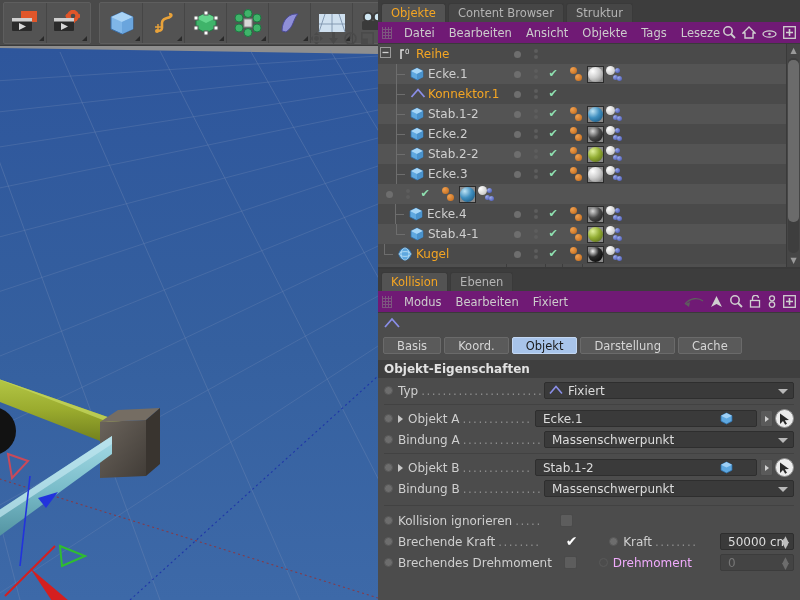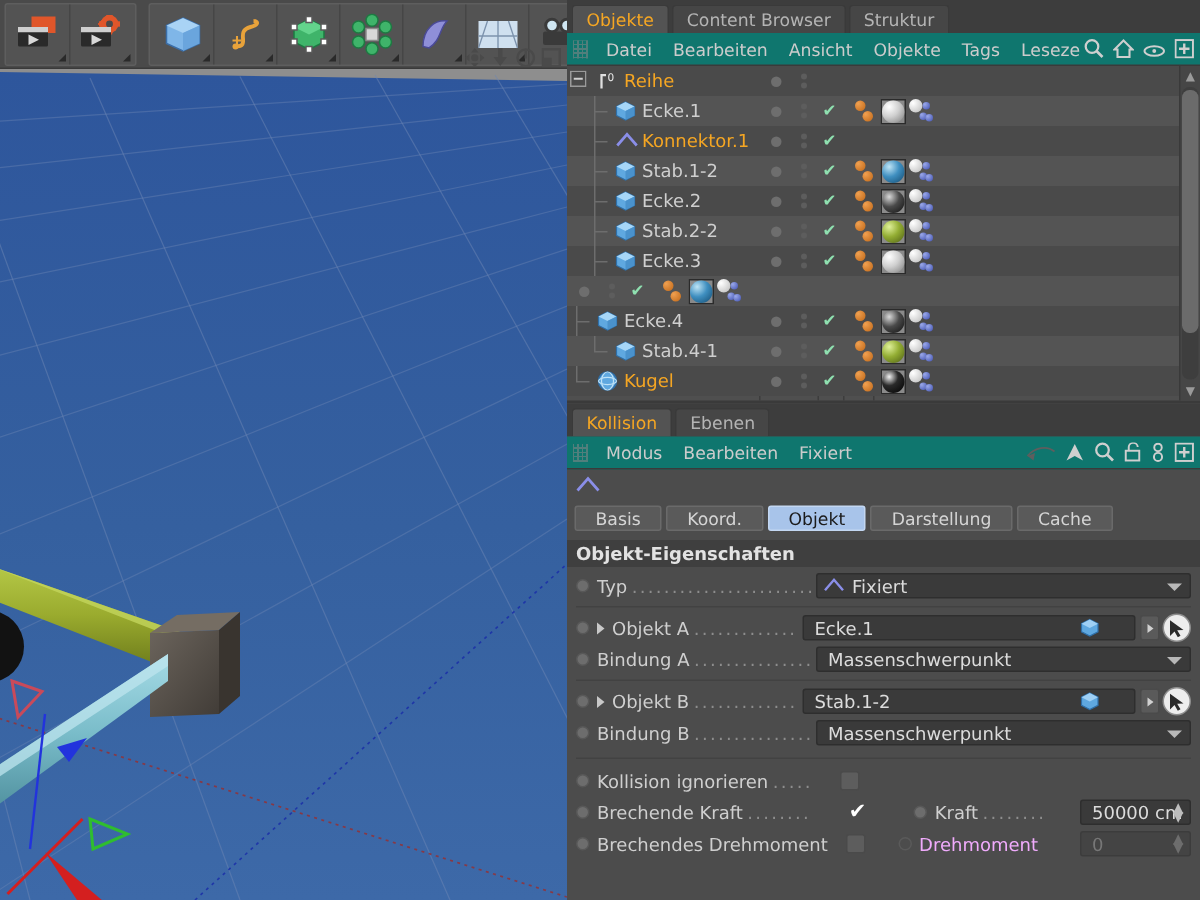--- a/index.html
+++ b/index.html
@@ -64,21 +64,21 @@
     color: #b4b4b4;
     background: #464646;
     border-top-left-radius: 3px; border-top-right-radius: 3px;
     margin-right: 2px;
     border: 1px solid #3a3a3a; border-bottom: none;
   }
   .tab.active { color: #f5a623; background: #535353; }
 
   .menubar {
     display: flex; align-items: center; height: 22px;
-    background: #0f766e;
+    background: #701a75;
     border-bottom: 1px solid #3a3a3a;
     padding-left: 4px;
     position: relative;
   }
   .grip {
     width: 10px; height: 12px; margin-right: 5px;
     background-image:
       repeating-linear-gradient(0deg, #888 0 1px, transparent 1px 3px),
       repeating-linear-gradient(90deg, #888 0 1px, transparent 1px 3px);
     opacity: .55;
@@ -749,21 +749,21 @@
               </span>
               <span class="tag-tex">
                 <span class="w"></span>
                 <span class="p1"></span>
                 <span class="p2"></span>
                 <span class="p3"></span>
               </span>
             </div>
           </div>
           <div class="row odd">
-            <div class="row-name " style="padding-left:2px">
+            <div class="row-name " style="padding-left:13px">
               <span class="tree-branch"></span>
               <span class="ico"><svg width="14" height="14" viewBox="0 0 14 14">
                   <polygon points="7,1 13,4 13,10 7,13 1,10 1,4" fill="#5fa8e0" stroke="#2f6fa8" stroke-width="0.8"></polygon>
                   <polygon points="7,1 13,4 7,7 1,4" fill="#a6d6f7"></polygon>
                   <polygon points="7,7 13,4 13,10 7,13" fill="#4a92cc"></polygon>
                 </svg></span>
               <span>Ecke.4</span>
             </div>
             <div class="dotcell">
               <span class="gdot"></span>

